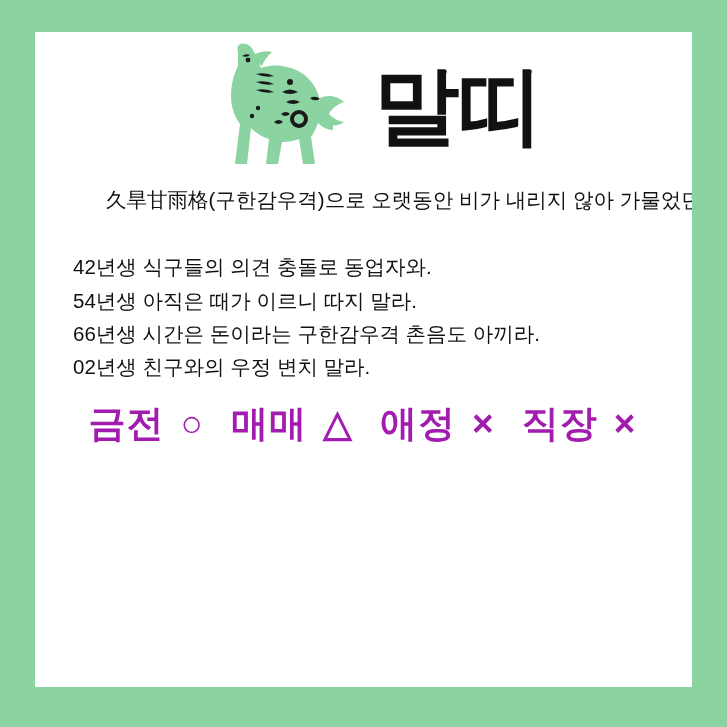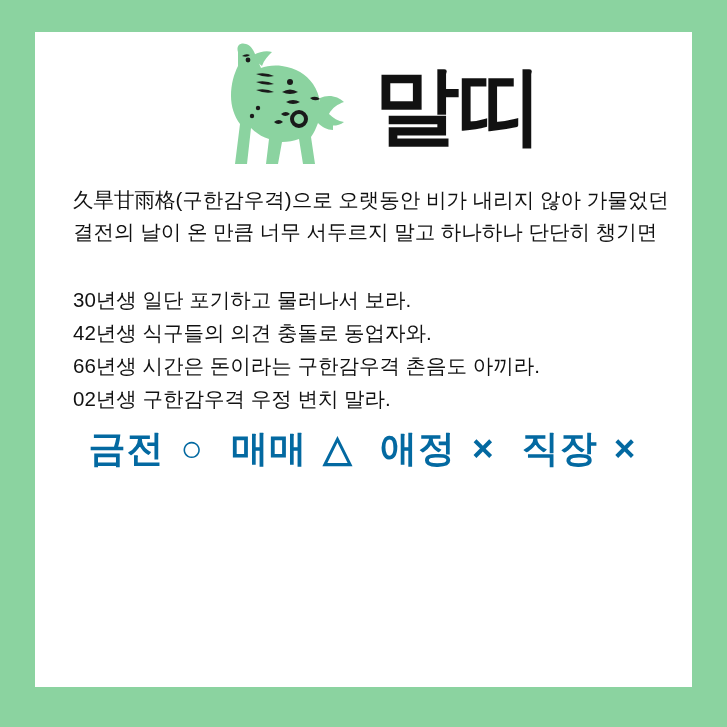--- a/index.html
+++ b/index.html
@@ -58,37 +58,38 @@
   }
   .fortune-para {
     font-size: 20.5px;
     line-height: 1.58;
     color: #111111;
     font-weight: 500;
     margin: 0;
   }
   .fortune-para div {
     white-space: nowrap;
+    margin-left: 33px;
   }
   .years {
     margin-top: 34px;
   }
   .year-line {
     font-size: 20.5px;
     line-height: 1.62;
     color: #111111;
     font-weight: 500;
     white-space: nowrap;
   }
   .summary {
-    margin-top: 8px;
+    margin-top: 16px;
     text-align: center;
     font-size: 37px;
     font-weight: bold;
-    color: #0369a1;
+    color: #a21caf;
     letter-spacing: 1px;
     white-space: nowrap;
   }
   .summary .sym {
     font-weight: bold;
     padding: 0 2px;
   }
   .summary .gap {
     display: inline-block;
     width: 14px;
@@ -127,28 +128,27 @@
             <path d="M124 60 q6 -3 10 1 q-6 3 -10 -1 Z"></path>
           </g>
         </svg>
       </div>
       <div class="title">말띠</div>
     </div>
 
     <div class="body">
       <div class="fortune-para">
         <div>久旱甘雨格(구한감우격)으로 오랫동안 비가 내리지 않아 가물었던</div>
-        <div>결전의 날이 온 만큼 너무 서두르지 말고 하나하나 단단히 챙기면</div>
       </div>
 
       <div class="years">
-        <div class="year-line">30년생 일단 포기하고 물러나서 보라.</div>
         <div class="year-line">42년생 식구들의 의견 충돌로 동업자와.</div>
+        <div class="year-line">54년생 아직은 때가 이르니 따지 말라.</div>
         <div class="year-line">66년생 시간은 돈이라는 구한감우격 촌음도 아끼라.</div>
-        <div class="year-line">02년생 구한감우격 우정 변치 말라.</div>
+        <div class="year-line">02년생 친구와의 우정 변치 말라.</div>
       </div>
 
       <div class="summary">
         <span>금전</span><span class="gap"></span><span class="sym">○</span><span class="gap"></span>
         <span>매매</span><span class="gap"></span><span class="sym">△</span><span class="gap"></span>
         <span>애정</span><span class="gap"></span><span class="sym">×</span><span class="gap"></span>
         <span>직장</span><span class="gap"></span><span class="sym">×</span>
       </div>
     </div>
 

